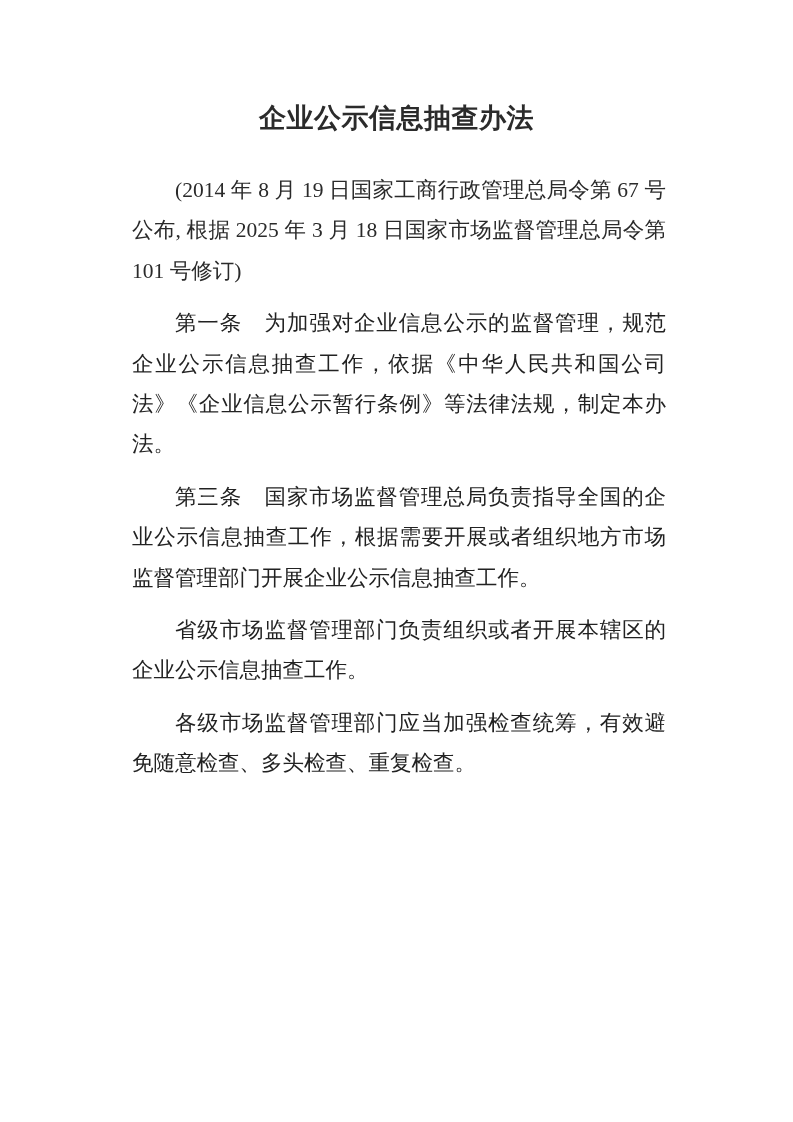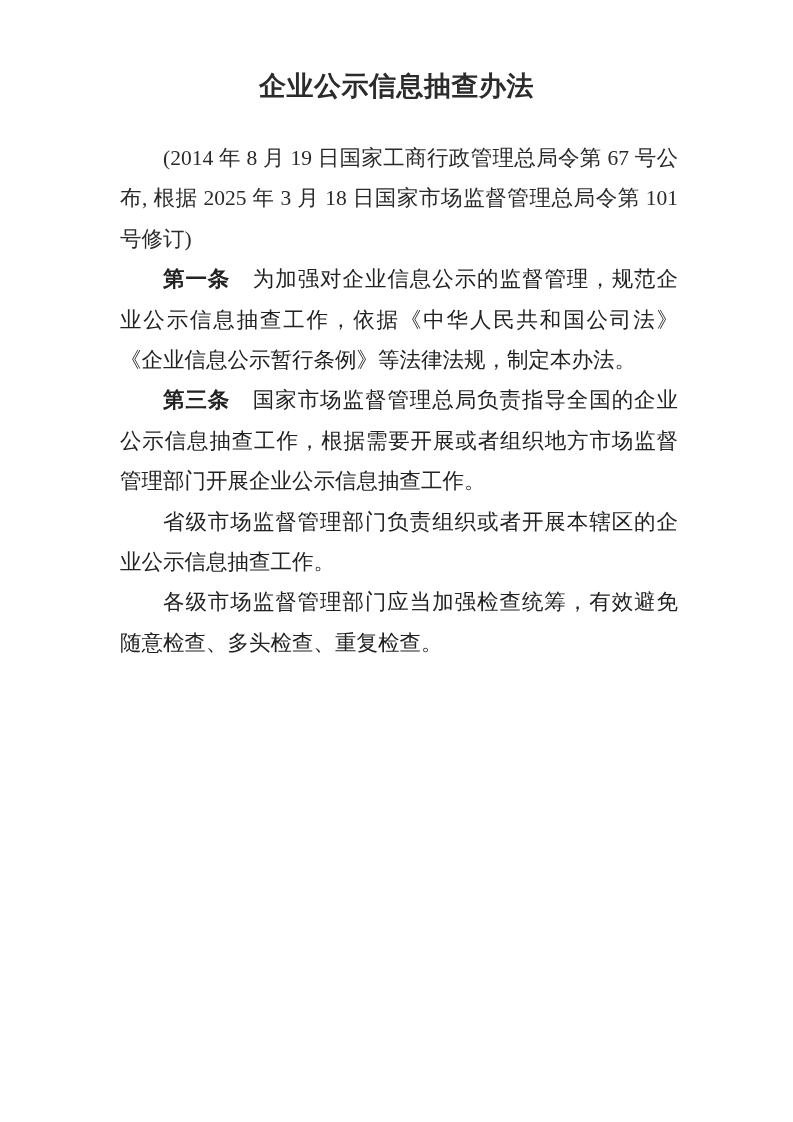--- a/index.html
+++ b/index.html
@@ -10,49 +10,49 @@
   .page {
     position: relative;
     width: 793px;
     height: 1122px;
     background: #ffffff;
     overflow: hidden;
     font-family: "Liberation Serif", "DejaVu Serif", serif;
   }
   .doc-title {
     margin: 0;
-    padding-top: 68px;
+    padding-top: 100px;
     text-align: center;
     font-family: "Liberation Sans", "DejaVu Sans", sans-serif;
     font-weight: 700;
     font-size: 27px;
     line-height: 36px;
     color: #2b2b2b;
     letter-spacing: 0.5px;
   }
   .doc-body {
     margin-top: 34px;
     margin-left: 120px;
     width: 558px;
     font-size: 21.5px;
     line-height: 40.4px;
     color: #222222;
     text-align: justify;
   }
   .doc-body p {
-    margin: 0;
+    margin: 12px;
     padding: 0;
     text-indent: 2em;
   }
   .preamble {
     
     color: #2a2a2a;
   }
   .article-label {
-    font-weight: 700;
+    font-weight: 400;
     margin-right: 1.05em;
   }
 </style>
 </head>
 <body>
 
 <div class="page">
 
   <h1 class="doc-title">企业公示信息抽查办法</h1>
 

